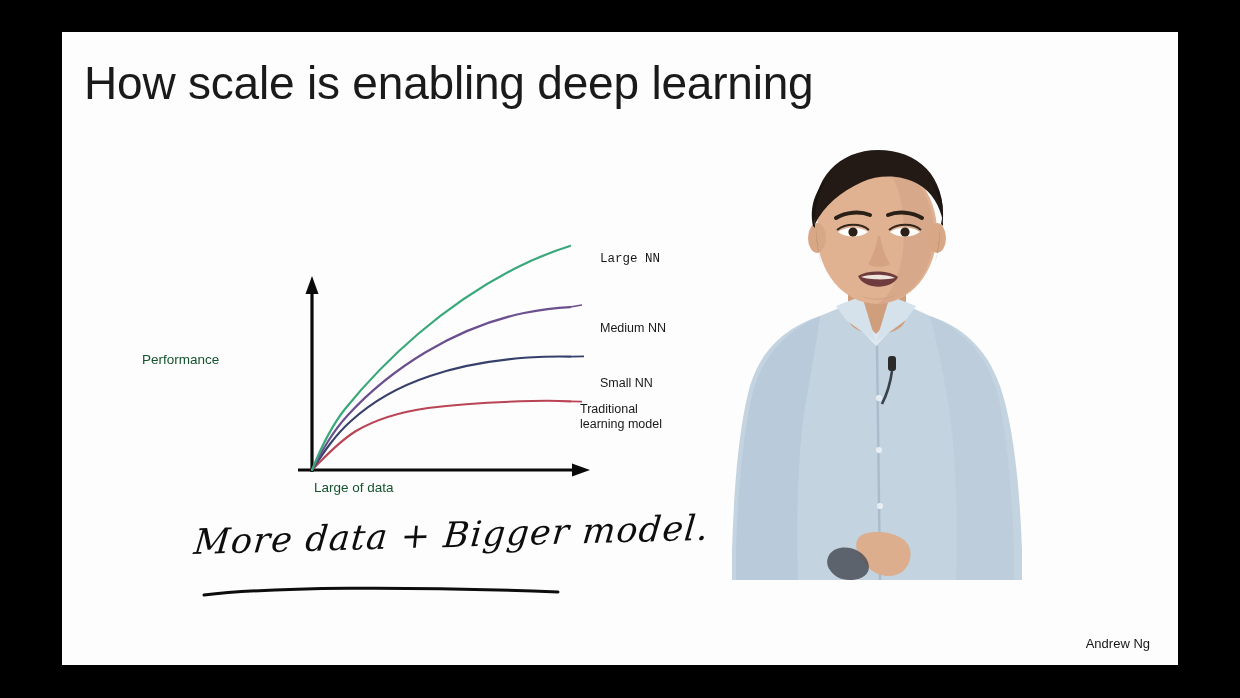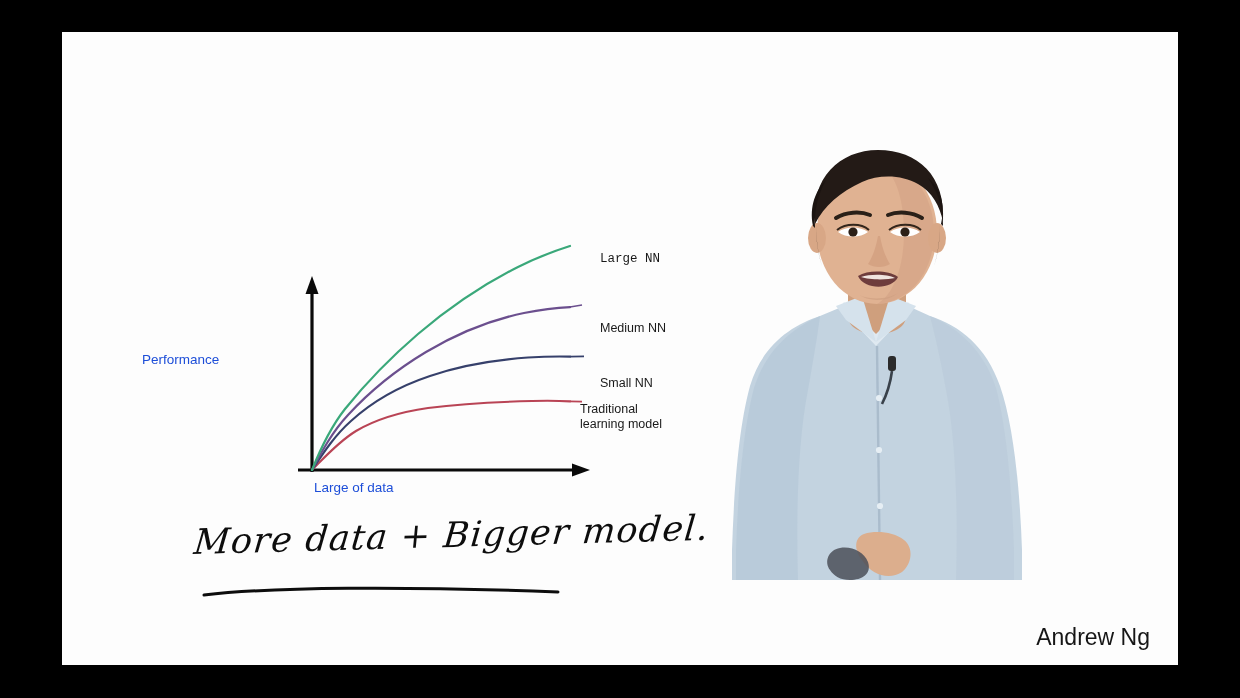--- a/index.html
+++ b/index.html
@@ -45,21 +45,21 @@
     position: absolute;
     left: 80px;
     top: 178px;
     width: 560px;
     height: 300px;
   }
   #chart svg { display: block; }
   .axis-label {
     position: absolute;
     font-size: 13.5px;
-    color: #1d4ed8;
+    color: #14532d;
     white-space: nowrap;
     font-family: "Liberation Sans", sans-serif;
   }
   #y-axis-label { left: 0px;  top: 142px; }
   #x-axis-label { left: 172px; top: 270px; }
 
   .series-label {
     position: absolute;
     font-size: 12.5px;
     line-height: 15px;
@@ -100,32 +100,33 @@
     left: 650px;
     top: 88px;
     width: 330px;
     height: 460px;
   }
   
   #credit {
     position: absolute;
     right: 28px;
     bottom: 14px;
-    font-size: 23px;
+    font-size: 13px;
     color: #161616;
     font-family: "Liberation Sans", sans-serif;
   }
 </style>
 </head>
 <body>
 
 <div id="stage">
 
   <div id="slide">
 
+    <div id="slide-title">How scale is enabling deep learning</div>
 
     <div id="chart">
 
       <svg width="560" height="300" viewBox="0 0 560 300">
 
         <g>
 
           <line x1="170" y1="262" x2="170" y2="80" stroke="#0a0a0a" stroke-width="3.2"></line>
 
           <polygon points="170,66 163.5,84 176.5,84" fill="#0a0a0a"></polygon>

